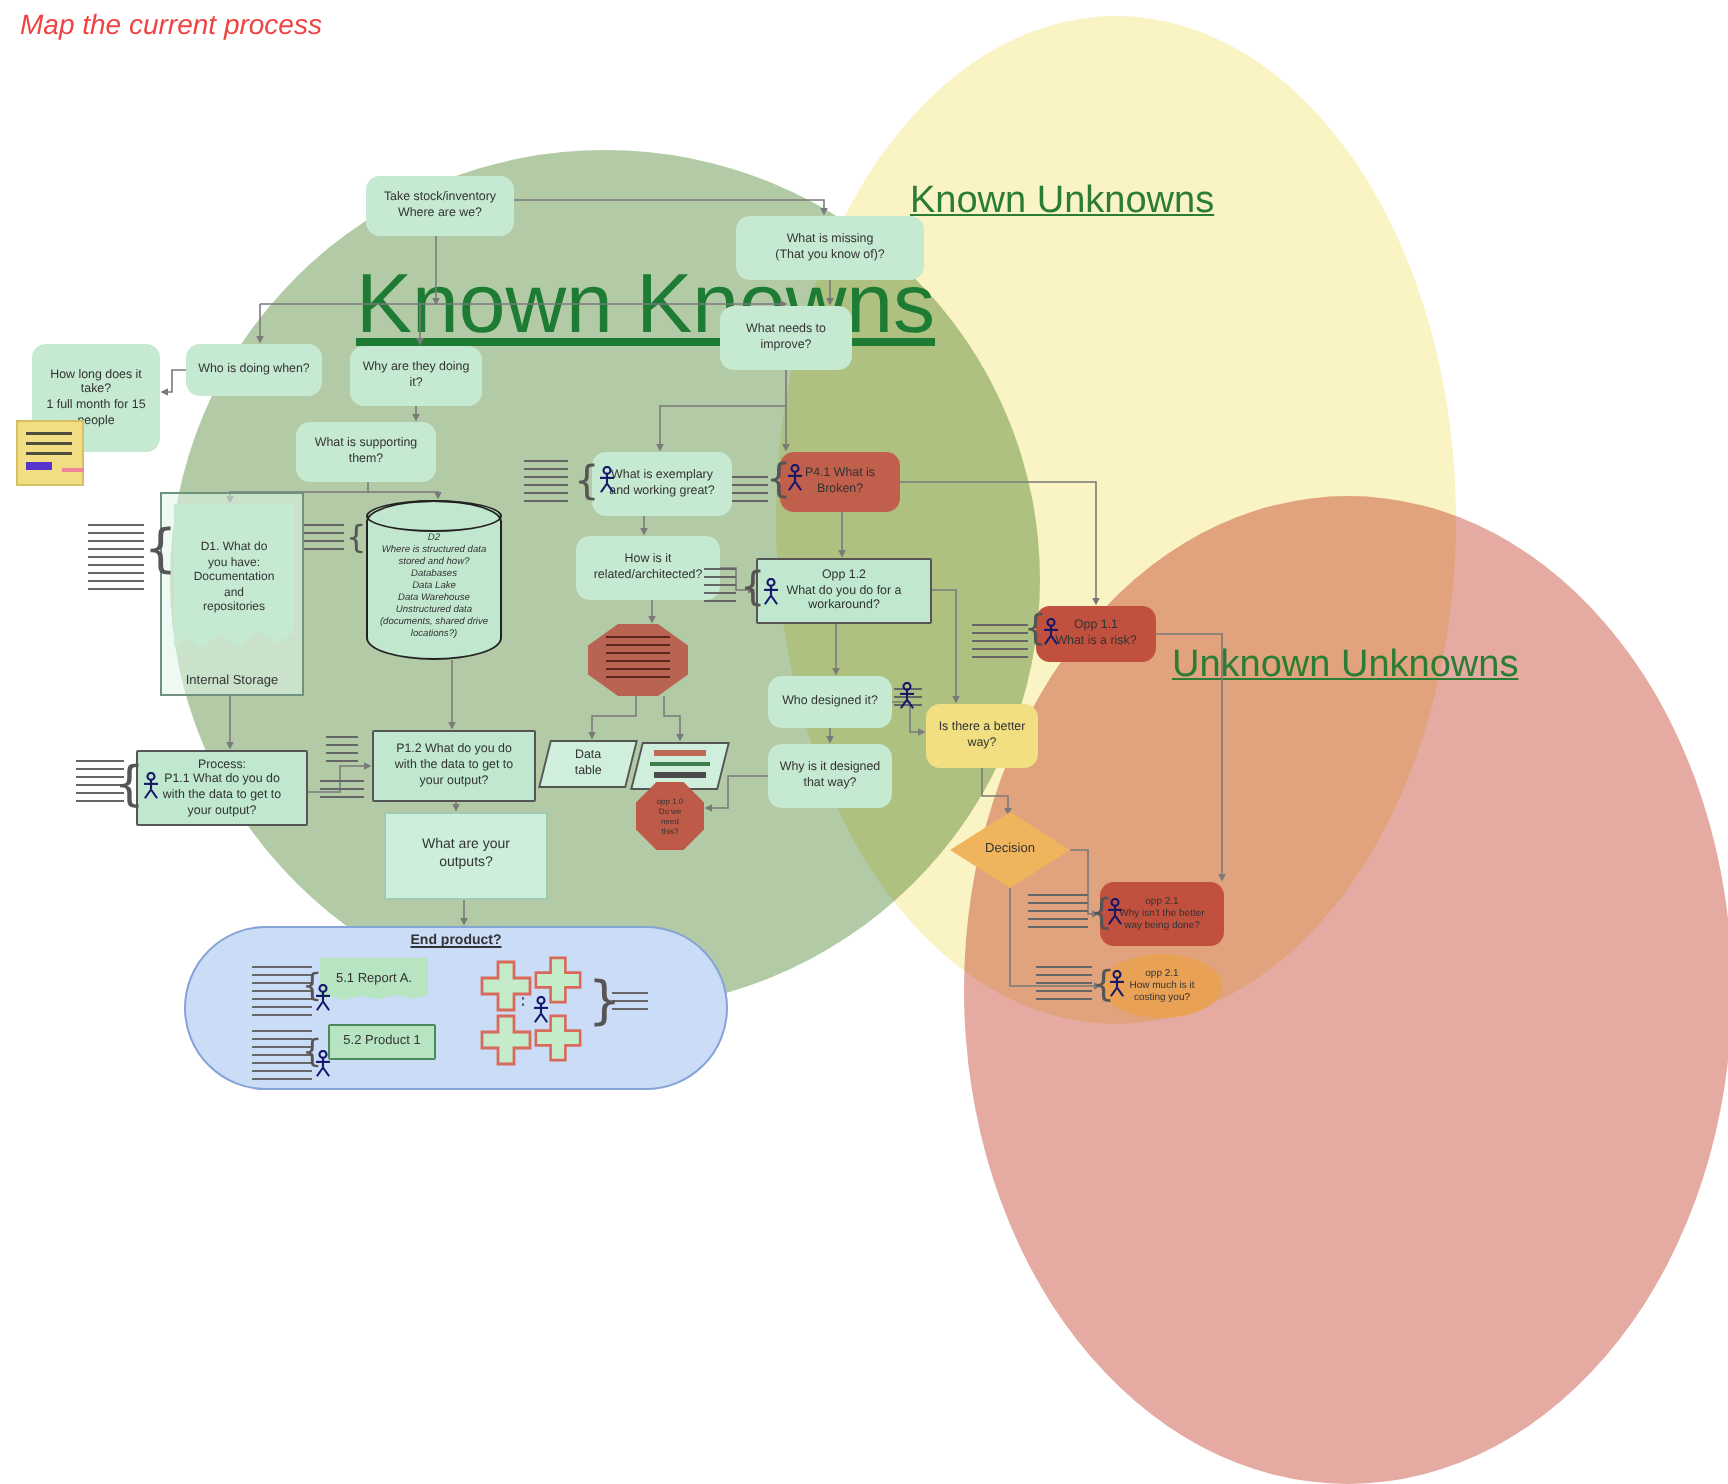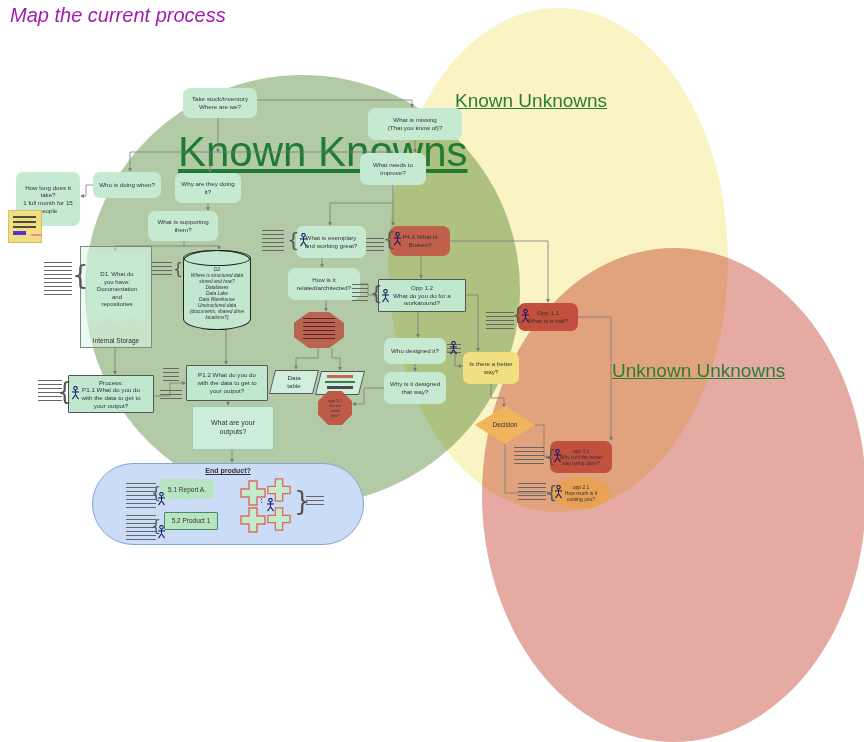--- a/index.html
+++ b/index.html
@@ -1,27 +1,27 @@
 <!DOCTYPE html>
 <html><head>
 <meta charset="utf-8">
 <style>
   html,body{margin:0;padding:0;background:#ffffff;}
   #canvas{position:relative;width:864px;height:742px;overflow:hidden;background:#fff;
           font-family:"Liberation Sans","DejaVu Sans",sans-serif;}
-  #page-title{position:absolute;left:10px;top:4px;font-size:20px;font-style:italic;
-              font-weight:500;color:#a21caf;}
+  #page-title{position:absolute;left:10px;top:4px;font-size:14px;font-style:italic;
+              font-weight:500;color:#ef4444;}
   .ellipse{position:absolute;border-radius:50%;mix-blend-mode:multiply;}
   #el-green{left:85px;top:75px;width:435px;height:430px;}
   #el-yellow{left:388px;top:8px;width:340px;height:504px;}
   #el-pink{left:482px;top:248px;width:384px;height:494px;}
   .venn-label{position:absolute;font-size:19px;text-decoration:underline;}
   #lbl-kk{left:178px;top:128px;font-size:42px;}
   #lbl-ku{left:455px;top:90px;}
-  #lbl-uu{left:612px;top:322px;margin-top:38px;}
+  #lbl-uu{left:586px;top:322px;}
   #wires{position:absolute;left:0;top:0;width:864px;height:742px;}
   .node{position:absolute;box-sizing:border-box;display:flex;align-items:center;
         justify-content:center;text-align:center;color:#333;}
   .lbl{white-space:pre-line;line-height:1.25;width:100%;font-size:6.2px;}
   .round{border-radius:7px;}
   .rect{border-radius:1px;}
   .ellipse-node{border-radius:50%;}
   .diamond{clip-path:polygon(50% 0,100% 50%,50% 100%,0 50%);}
   .octagon{clip-path:polygon(30% 0,70% 0,100% 30%,100% 70%,70% 100%,30% 100%,0 70%,0 30%);}
   .doc{clip-path:polygon(0 0,100% 0,100% 84%,86% 92%,70% 84%,54% 94%,38% 86%,22% 96%,10% 88%,0 94%);}

